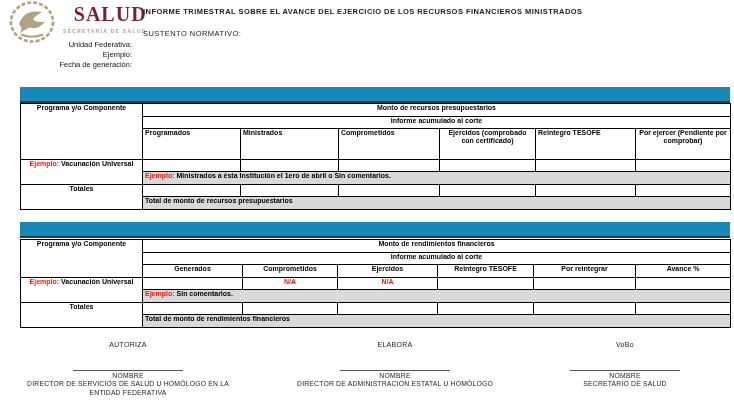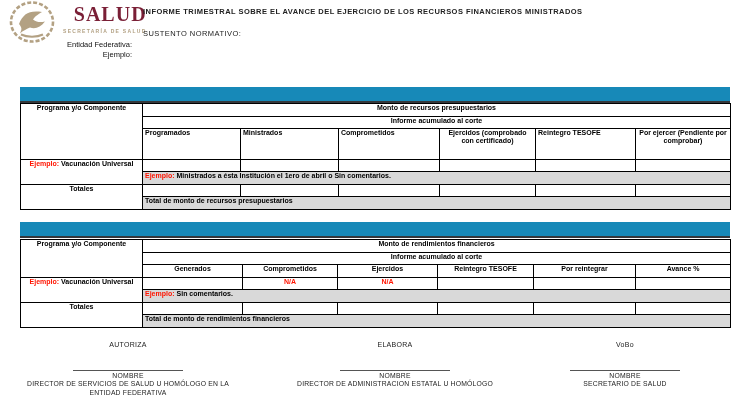--- a/index.html
+++ b/index.html
@@ -66,22 +66,23 @@
     <div class="brand">
       <div class="wordmark">SALUD</div>
       <div class="tagline">SECRETARÍA DE SALUD</div>
     </div>
   </div>
 
   <div class="doc-title">INFORME TRIMESTRAL SOBRE EL AVANCE DEL EJERCICIO DE LOS RECURSOS FINANCIEROS MINISTRADOS</div>
   <div class="sustento">SUSTENTO NORMATIVO:</div>
 
   <div class="meta">
-    <div>Entidad Federativa:</div>
+    <div>Unidad Federativa:</div>
     <div>Ejemplo:</div>
+    <div>Fecha de generación:</div>
   </div>
 
   <div class="bar bar1"></div>
 
   <table class="grid t1">
     <colgroup>
       <col style="width:122px">
         <col style="width:98px">
         <col style="width:98px">
       <col style="width:101px">

